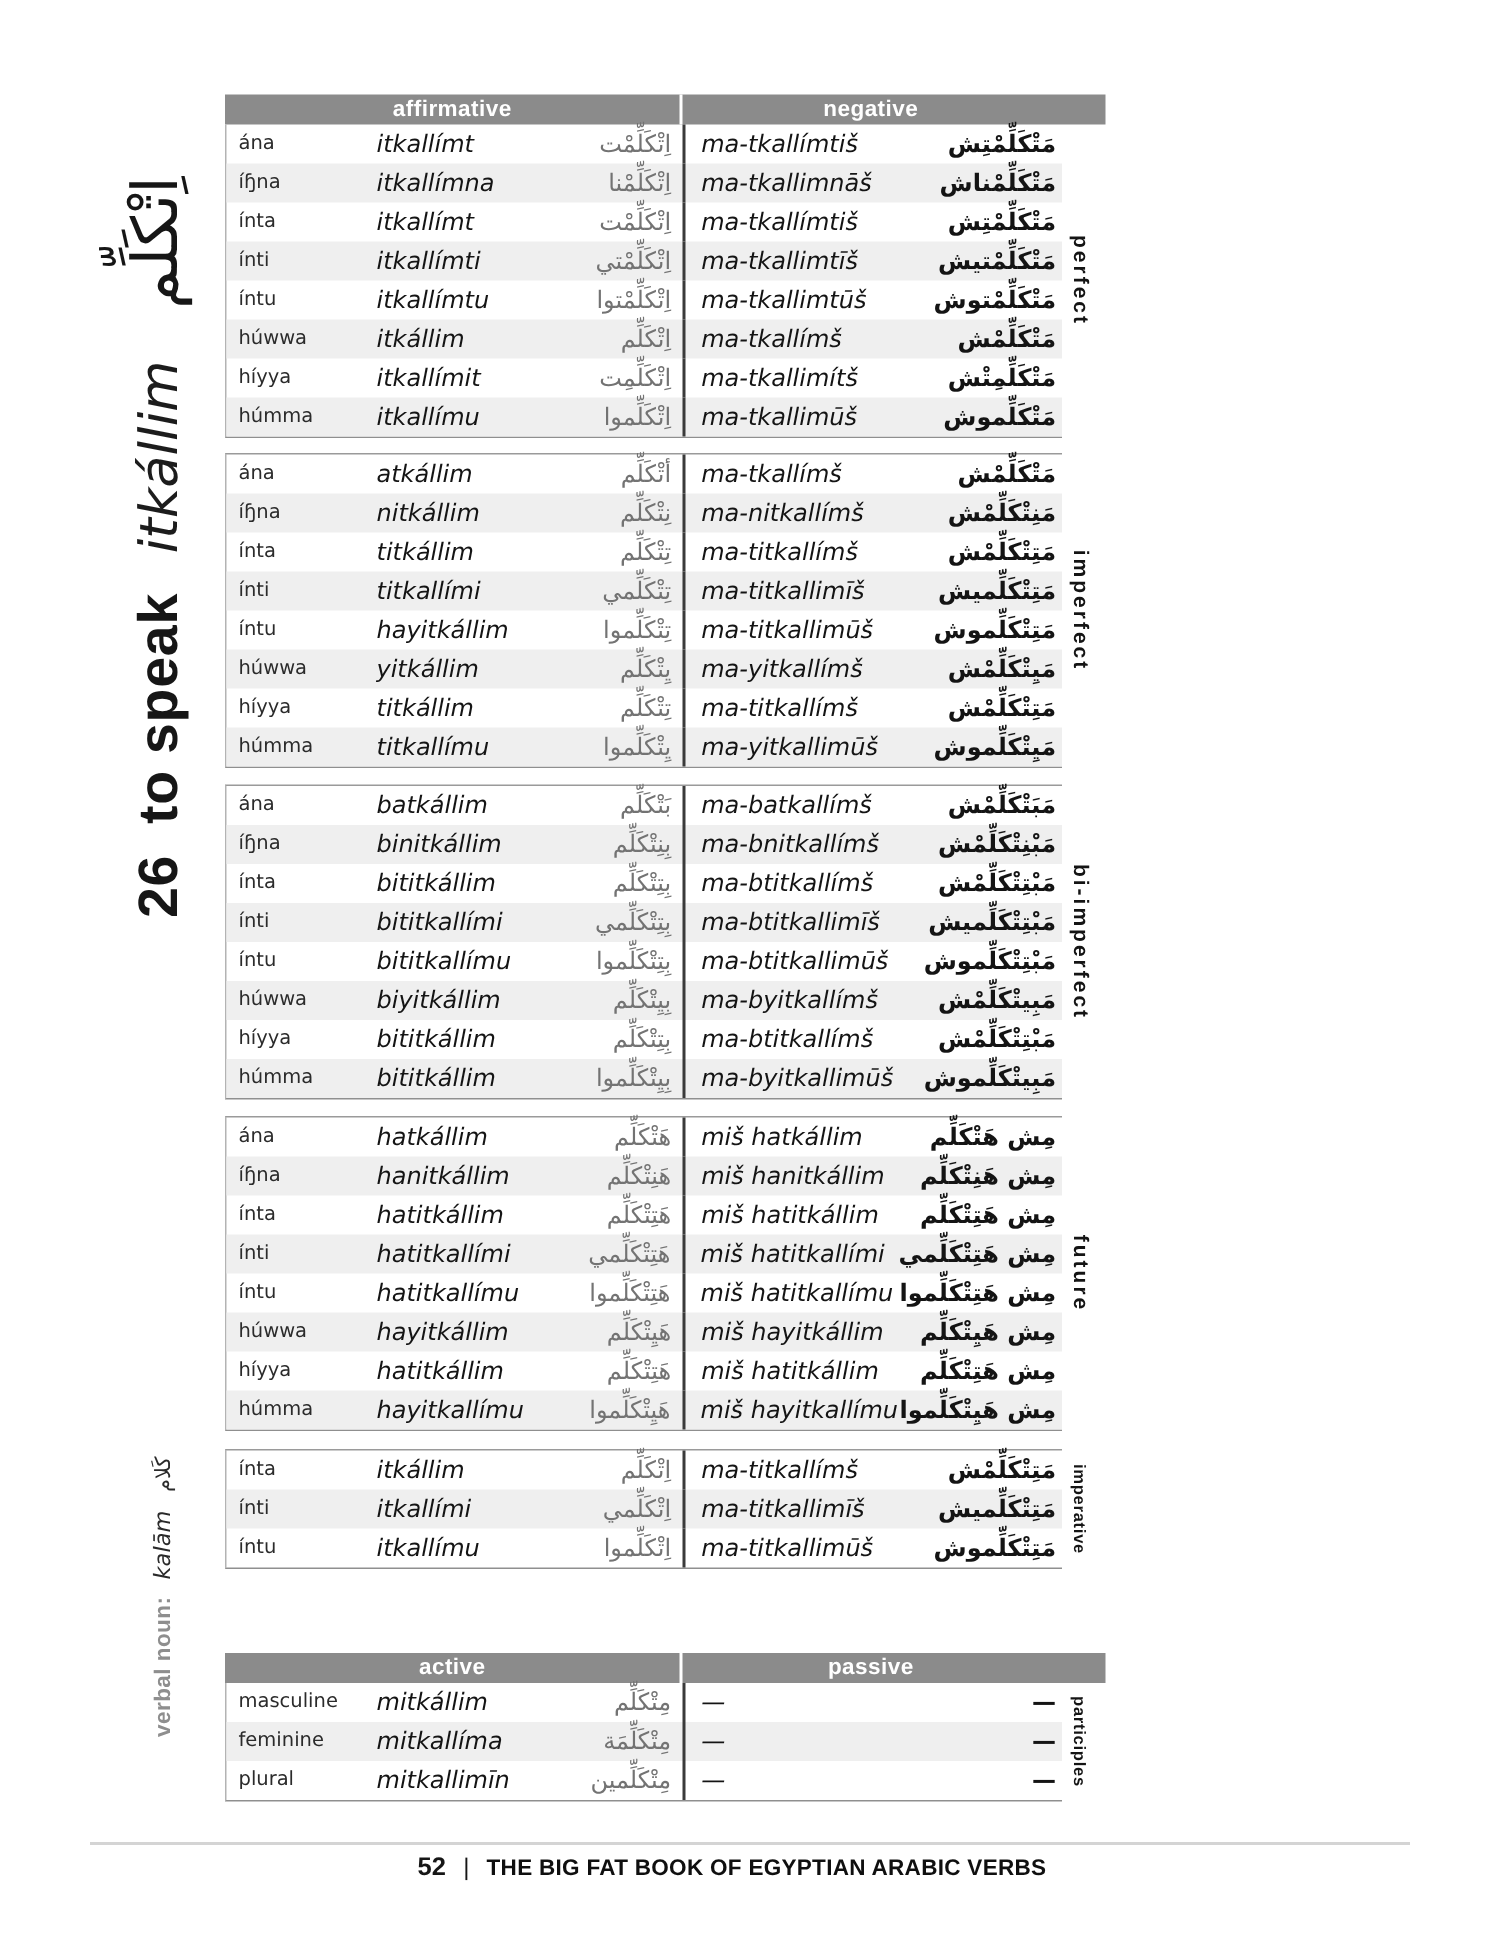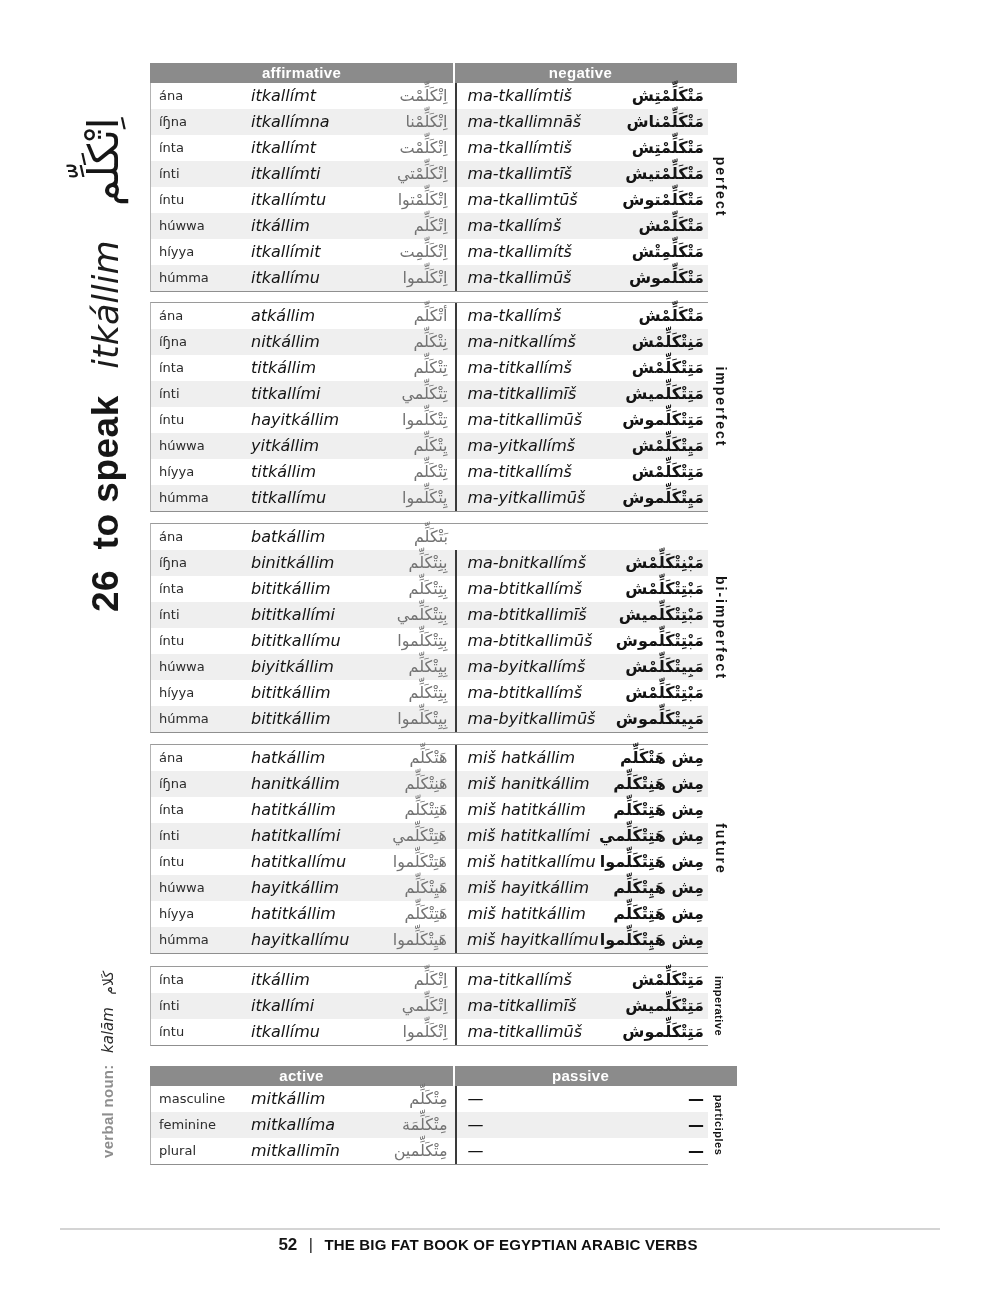--- a/index.html
+++ b/index.html
@@ -35,21 +35,21 @@
   .vn-translit { font-family:"DejaVu Sans", sans-serif; font-style:italic; font-size:15px; color:#2a2a2a; margin-left:7px; }
   .vn-ar { font-family:"DejaVu Sans", sans-serif; font-size:14px; color:#2a2a2a; margin-left:8px; }
 
   
   .section { position:absolute; left:150px; width:587px; }
   .s0 { top:63px;  }
   .s1 { top:302px; }
   .s2 { top:523px; }
   .s3 { top:744px; }
   .s4 { top:966px; }
-  .s5 { top:1066px; }
+  .s5 { top:1102px; }
 
   .bar { width:587px; height:20px; background:#8b8b8b; display:flex; }
   .bar-left  { width:305px; text-align:center; border-right:2px solid #ffffff; }
   .bar-right { width:251px; text-align:center; }
   .bar-fill  { flex:1; }
   .bar span, .bar div { color:#ffffff; font-weight:bold; font-size:15px; line-height:20px; letter-spacing:.3px; }
 
   .rows {
     position:relative; width:558px;
     border-left:1px solid #b3b3b3; border-bottom:1px solid #8f8f8f;
@@ -310,20 +310,24 @@
   </div>
 
   <div class="section s2 no-bar">
     <div class="rows">
       <div class="row">
           <div class="half half-aff">
             <span class="c-pron">ána</span>
             <span class="c-lat">batkállim</span>
             <span class="c-ar">بَتْكَلِّم</span>
           </div>
+          <div class="half half-neg">
+            <span class="c-lat2">ma-batkallímš</span>
+            <span class="c-ar2">مَبَتْكَلِّمْش</span>
+          </div>
         </div>
         <div class="row">
           <div class="half half-aff">
             <span class="c-pron">íɧna</span>
             <span class="c-lat">binitkállim</span>
             <span class="c-ar">بِنِتْكَلِّم</span>
           </div>
           <div class="half half-neg">
             <span class="c-lat2">ma-bnitkallímš</span>
             <span class="c-ar2">مَبْنِتْكَلِّمْش</span>

